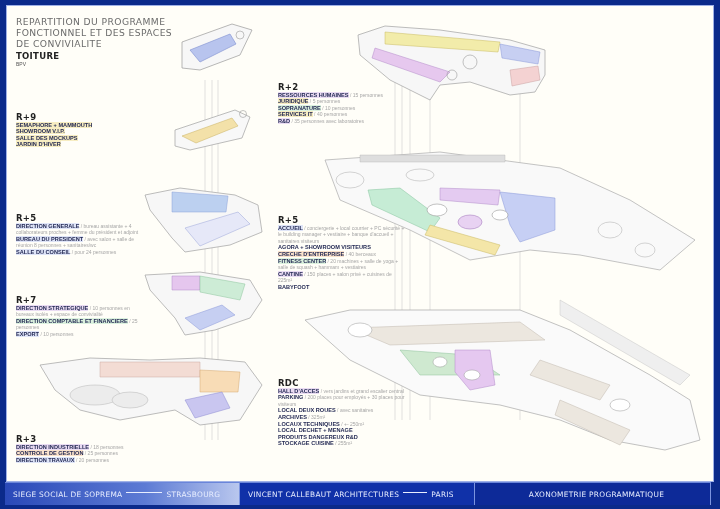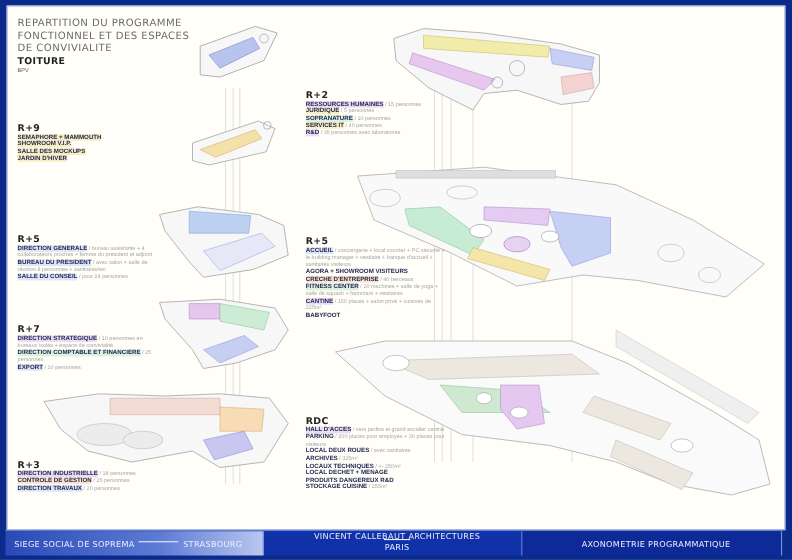--- a/index.html
+++ b/index.html
@@ -13,21 +13,21 @@
   .lvl .v{color:#a6a6a6;}
   .k.hl-y{background:#f7edc2;}
   .k.hl-p{background:#eadcf3;}
   .k.hl-g{background:#dcf2df;}
   .k.hl-b{background:#dfe5f8;}
   .k.hl-o{background:#fbe3cc;}
   svg.plans{position:absolute;left:0;top:0;}
   .footer{position:absolute;left:5px;top:482px;width:706px;height:22px;display:flex;border-top:1px solid #6a85d9;}
   .fcell{height:100%;display:flex;align-items:center;padding-left:8px;box-sizing:border-box;font-family:"DejaVu Sans",sans-serif;font-size:7.4px;color:#e8eeff;letter-spacing:0.3px;border-right:1px solid #7b94df;}
   .f1{width:235px;background:linear-gradient(90deg,#2a49b8 0%,#5d7bd4 60%,#b9c7ee 100%);}
-  .f2{width:235px;background:#1031a8;flex-direction:column;}
+  .f2{width:235px;background:#1031a8;}
   .f3{flex:1;background:#0d2a98;justify-content:center;}
   .fcell .sep{display:inline-block;border-bottom:1px solid #e8eeff;width:36px;margin:0 4px;transform:translateY(-2px);}
 </style>
 </head>
 <body>
 
 <div class="frame"></div>
 
 <svg class="plans" width="720" height="509">
   <g stroke="#cfcfcf" stroke-width="0.6">
@@ -140,21 +140,21 @@
   <span class="it"><span class="k hl-b">SALLE DU CONSEIL</span><span class="v"> / pour 24 personnes</span></span>
 </div>
 
 <div class="lvl" style="left:16px;top:297px;width:128px;">
   <span class="hd">R+7</span>
   <span class="it"><span class="k hl-p">DIRECTION STRATEGIQUE</span><span class="v"> / 10 personnes en bureaux isolés + espace de convivialité</span></span>
   <span class="it"><span class="k hl-g">DIRECTION COMPTABLE ET FINANCIERE</span><span class="v"> / 25 personnes</span></span>
   <span class="it"><span class="k hl-b">EXPORT</span><span class="v"> / 10 personnes</span></span>
 </div>
 
-<div class="lvl" style="left:16px;top:420px;width:140px;">
+<div class="lvl" style="left:16px;top:436px;width:140px;">
   <span class="hd">R+3</span>
   <span class="it"><span class="k hl-p">DIRECTION INDUSTRIELLE</span><span class="v"> / 18 personnes</span></span>
   <span class="it"><span class="k hl-o">CONTROLE DE GESTION</span><span class="v"> / 25 personnes</span></span>
   <span class="it"><span class="k hl-b">DIRECTION TRAVAUX</span><span class="v"> / 20 personnes</span></span>
 </div>
 
 <div class="lvl" style="left:278px;top:84px;width:140px;">
   <span class="hd">R+2</span>
   <span class="it"><span class="k hl-p">RESSOURCES HUMAINES</span><span class="v"> / 15 personnes</span></span>
   <span class="it"><span class="k hl-y">JURIDIQUE</span><span class="v"> / 5 personnes</span></span>

